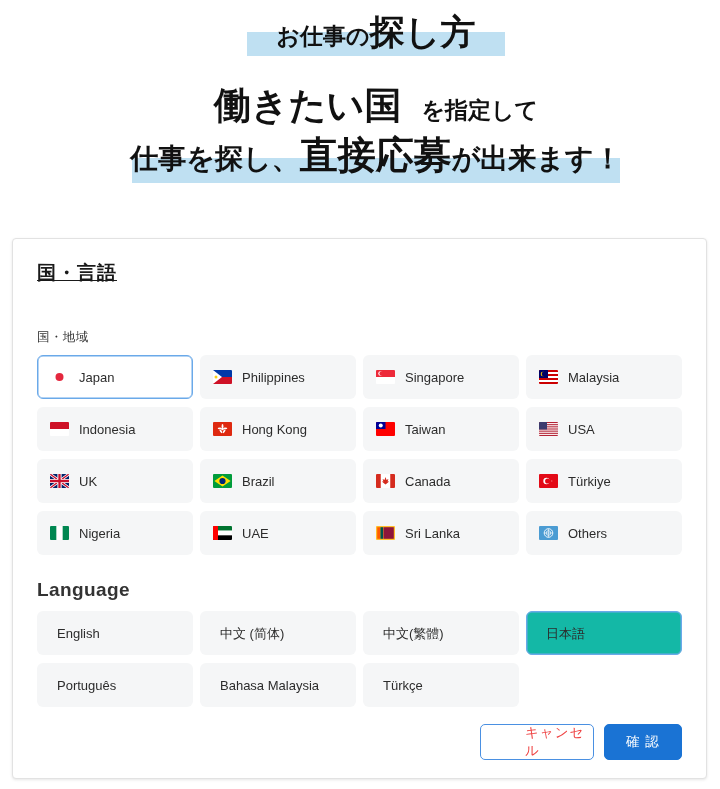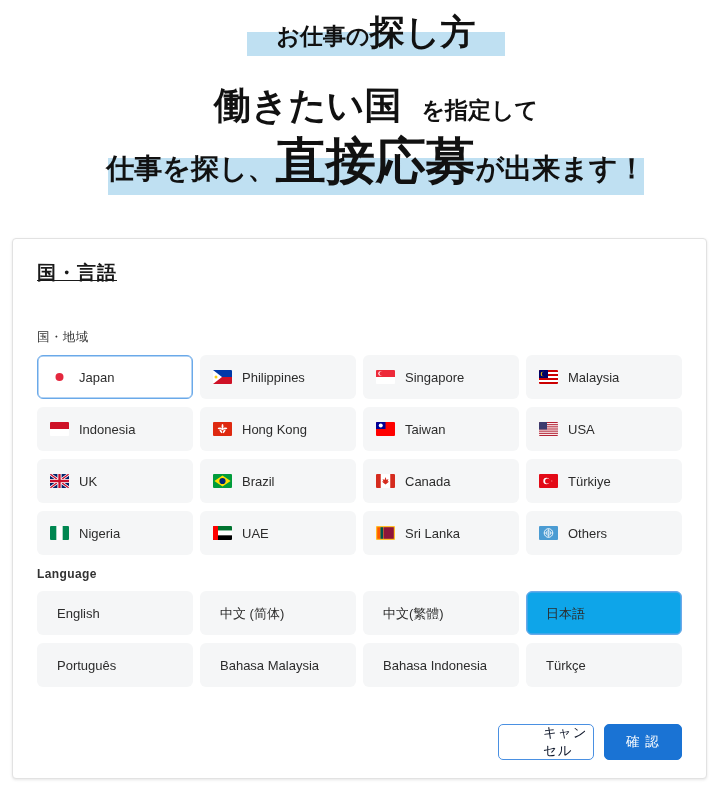--- a/index.html
+++ b/index.html
@@ -76,21 +76,21 @@
     font-weight: 700;
     color: #111111;
   }
   .line3 .hl-wrap::before {
     left: 2px;
     right: 2px;
     top: 22px;
     bottom: -9px;
   }
   .line3 .med   { font-size: 28px; }
-  .line3 .big   { font-size: 50px; }
+  .line3 .big   { font-size: 38px; }
 
   
   .card {
     position: absolute;
     left: 12px;
     top: 238px;
     width: 695px;
     height: 541px;
     background: #ffffff;
     border: 1px solid #e2e2e2;
@@ -113,22 +113,22 @@
 
   .section-label {
     font-size: 12.5px;
     color: #333333;
     margin-top: 43px;
     margin-bottom: 9px;
     letter-spacing: 0.4px;
   }
   .section-label.lang {
     font-weight: 700;
-    font-size: 12px;
-    margin-top: 12px;
+    font-size: 19px;
+    margin-top: 24px;
     margin-bottom: 10px;
   }
 
   .opt-grid {
     display: grid;
     grid-template-columns: repeat(4, 1fr);
     gap: 8px 7px;
   }
 
   .opt {
@@ -143,21 +143,21 @@
     color: #2c2c2c;
     cursor: pointer;
     user-select: none;
   }
   .opt.selected {
     background: #ffffff;
     border: 1px solid #6aa9e9;
     box-shadow: 0 0 0 0.5px #6aa9e9 inset;
   }
   .opt.lang { padding-left: 19px; }
-  .opt.lang.selected { background: #0ea5e9; }
+  .opt.lang.selected { background: #14b8a6; }
 
   .flag {
     width: 19px;
     height: 14px;
     margin-right: 10px;
     flex: 0 0 auto;
     border-radius: 1px;
     overflow: hidden;
     display: block;
   }
@@ -178,24 +178,24 @@
     height: 36px;
     border-radius: 5px;
     font-size: 13.5px;
     display: inline-flex;
     align-items: center;
     justify-content: center;
     cursor: pointer;
     letter-spacing: 1px;
   }
   .btn-cancel {
-    width: 96px;
+    width: 114px;
     background: #ffffff;
     border: 1px solid #4a90e2;
-    color: #0f172a;
+    color: #ef4444;
     padding-left: 44px;
   }
   .btn-confirm {
     width: 78px;
     background: #1a73d4;
     border: 1px solid #1a73d4;
     color: #ffffff;
     font-weight: 400;
   }
 </style>
@@ -434,23 +434,20 @@
         <div class="opt lang selected">
           <span class="opt-label">日本語</span>
         </div>
         <div class="opt lang">
           <span class="opt-label">Português</span>
         </div>
         <div class="opt lang">
           <span class="opt-label">Bahasa Malaysia</span>
         </div>
         <div class="opt lang">
-          <span class="opt-label">Bahasa Indonesia</span>
-        </div>
-        <div class="opt lang">
           <span class="opt-label">Türkçe</span>
         </div>
       </div>
 
   </div>
 
   <div class="card-footer">
     <div class="btn btn-cancel">キャンセル</div>
     <div class="btn btn-confirm">確 認</div>
   </div>

